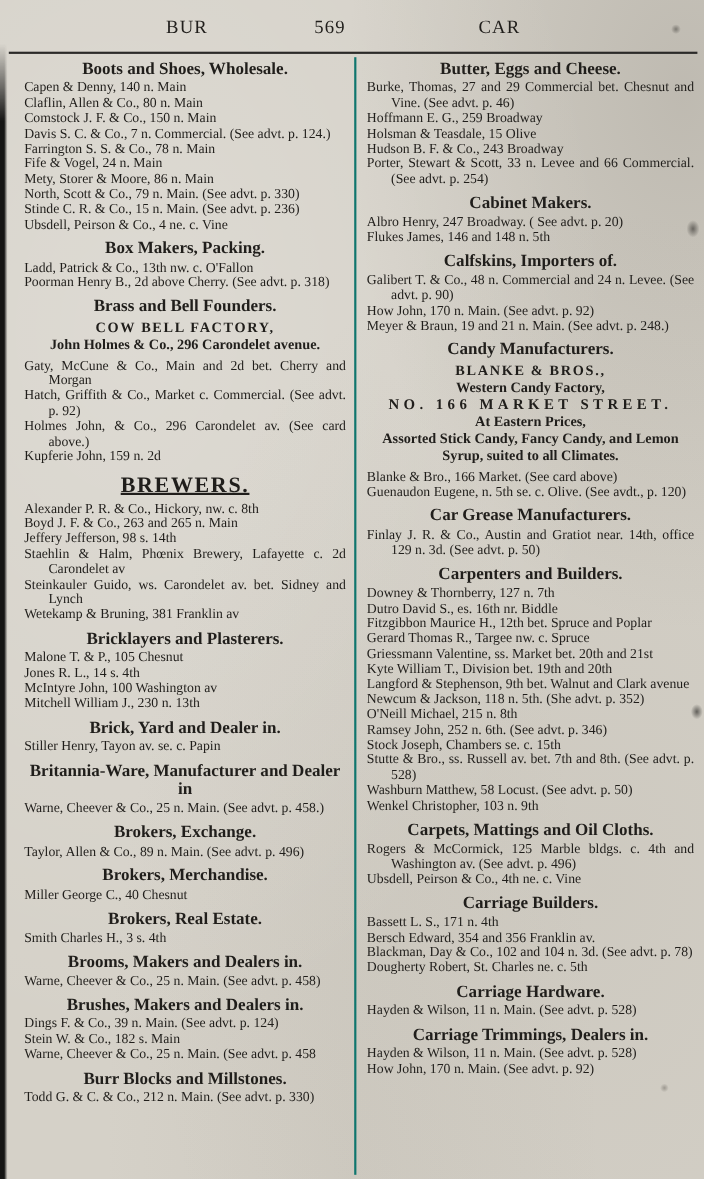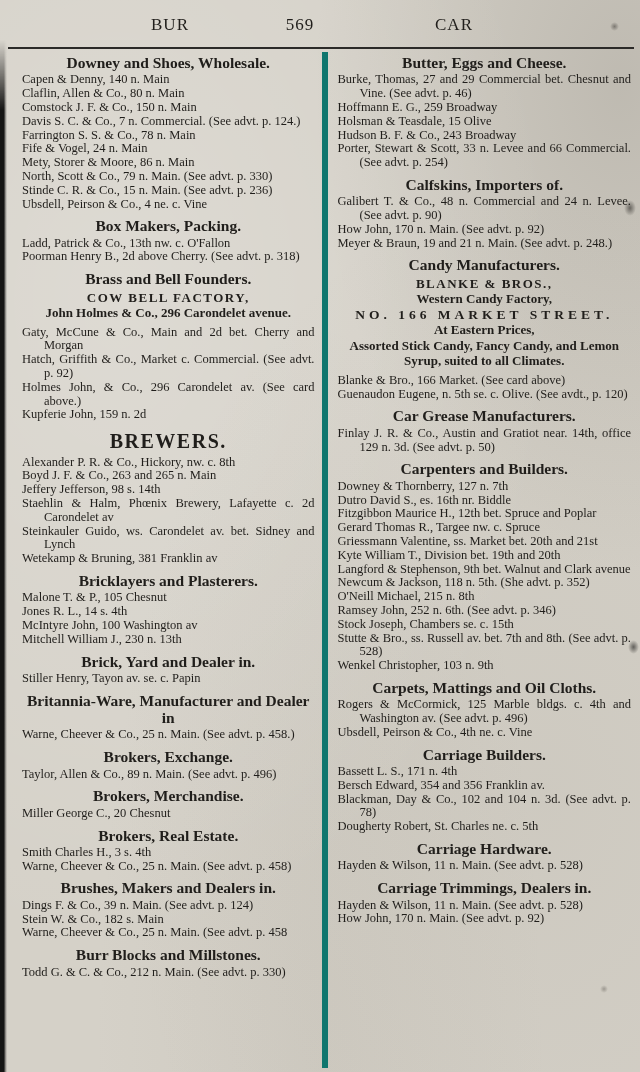--- a/index.html
+++ b/index.html
@@ -30,28 +30,28 @@
   .header{position:absolute;top:15px;left:0;right:0;height:26px;font-size:17px;}
   .hdr{position:absolute;text-align:center;letter-spacing:1px;}
   .hdr-left{left:128px;width:84px;}
   .hdr-center{left:268px;width:64px;}
   .hdr-right{left:412px;width:84px;}
   .header-rule{position:absolute;top:47px;left:8px;right:6px;height:2px;background:#2b2a28;}
 
   .columns{position:absolute;top:52px;left:10px;right:7px;bottom:4px;display:flex;}
   .col{box-sizing:border-box;width:50%;}
   .col-left{padding:0 7px 0 12px;}
-  .col-right{border-left:6px solid #0f766e;padding:0 2px 0 10px;}
+  .col-right{border-left:2px solid #0f766e;padding:0 2px 0 10px;}
 
   .sec-heading{
     text-align:center;font-weight:bold;font-size:15.5px;line-height:1.12;
     margin:6px 0 2px;
   }
   .section:first-child .sec-heading{margin-top:2px;}
-  .sec-heading.large{font-size:20px;letter-spacing:1.5px;margin:8px 0 3px;}
+  .sec-heading.large{font-size:20px;letter-spacing:1.5px;margin:8px 0 3px;text-decoration:underline;}
 
   .card{margin:1px 0 5px;}
   .card-line{font-weight:bold;text-align:center;font-size:13px;line-height:15.5px;}
   .card-line.caps-spaced{letter-spacing:1.5px;}
   .card-line.wide-spaced{letter-spacing:4px;font-size:13.5px;}
 
   .entry{
     margin:0;font-size:12.5px;line-height:13.8px;text-align:justify;
     padding-left:22px;text-indent:-22px;
   }
@@ -65,21 +65,21 @@
   <div class="header">
     <span class="hdr hdr-left">BUR</span>
     <span class="hdr hdr-center">569</span>
     <span class="hdr hdr-right">CAR</span>
   </div>
   <div class="header-rule"></div>
 
   <div class="columns">
     <div class="col col-left" id="col-left">
         <div class="section">
-          <div class="sec-heading">Downey and Shoes, Wholesale.</div>
+          <div class="sec-heading">Boots and Shoes, Wholesale.</div>
           <p class="entry">Capen &amp; Denny, 140 n. Main</p>
           <p class="entry">Claflin, Allen &amp; Co., 80 n. Main</p>
           <p class="entry">Comstock J. F. &amp; Co., 150 n. Main</p>
           <p class="entry">Davis S. C. &amp; Co., 7 n. Commercial. (See advt. p. 124.)</p>
           <p class="entry">Farrington S. S. &amp; Co., 78 n. Main</p>
           <p class="entry">Fife &amp; Vogel, 24 n. Main</p>
           <p class="entry">Mety, Storer &amp; Moore, 86 n. Main</p>
           <p class="entry">North, Scott &amp; Co., 79 n. Main. (See advt. p. 330)</p>
           <p class="entry">Stinde C. R. &amp; Co., 15 n. Main. (See advt. p. 236)</p>
           <p class="entry">Ubsdell, Peirson &amp; Co., 4 ne. c. Vine</p>
@@ -123,27 +123,28 @@
         <div class="section">
           <div class="sec-heading">Britannia-Ware, Manufacturer and Dealer in</div>
           <p class="entry">Warne, Cheever &amp; Co., 25 n. Main. (See advt. p. 458.)</p>
         </div>
         <div class="section">
           <div class="sec-heading">Brokers, Exchange.</div>
           <p class="entry">Taylor, Allen &amp; Co., 89 n. Main. (See advt. p. 496)</p>
         </div>
         <div class="section">
           <div class="sec-heading">Brokers, Merchandise.</div>
-          <p class="entry">Miller George C., 20 Chesnut</p>
+          <p class="entry">Miller George C., 40 Chesnut</p>
         </div>
         <div class="section">
           <div class="sec-heading">Brokers, Real Estate.</div>
           <p class="entry">Smith Charles H., 3 s. 4th</p>
         </div>
         <div class="section">
+          <div class="sec-heading">Brooms, Makers and Dealers in.</div>
           <p class="entry">Warne, Cheever &amp; Co., 25 n. Main. (See advt. p. 458)</p>
         </div>
         <div class="section">
           <div class="sec-heading">Brushes, Makers and Dealers in.</div>
           <p class="entry">Dings F. &amp; Co., 39 n. Main. (See advt. p. 124)</p>
           <p class="entry">Stein W. &amp; Co., 182 s. Main</p>
           <p class="entry">Warne, Cheever &amp; Co., 25 n. Main. (See advt. p. 458</p>
         </div>
         <div class="section">
           <div class="sec-heading">Burr Blocks and Millstones.</div>
@@ -151,20 +152,25 @@
         </div>
       </div>
     <div class="col col-right" id="col-right">
         <div class="section">
           <div class="sec-heading">Butter, Eggs and Cheese.</div>
           <p class="entry">Burke, Thomas, 27 and 29 Commercial bet. Chesnut and Vine. (See advt. p. 46)</p>
           <p class="entry">Hoffmann E. G., 259 Broadway</p>
           <p class="entry">Holsman &amp; Teasdale, 15 Olive</p>
           <p class="entry">Hudson B. F. &amp; Co., 243 Broadway</p>
           <p class="entry">Porter, Stewart &amp; Scott, 33 n. Levee and 66 Commercial. (See advt. p. 254)</p>
+        </div>
+        <div class="section">
+          <div class="sec-heading">Cabinet Makers.</div>
+          <p class="entry">Albro Henry, 247 Broadway. ( See advt. p. 20)</p>
+          <p class="entry">Flukes James, 146 and 148 n. 5th</p>
         </div>
         <div class="section">
           <div class="sec-heading">Calfskins, Importers of.</div>
           <p class="entry">Galibert T. &amp; Co., 48 n. Commercial and 24 n. Levee. (See advt. p. 90)</p>
           <p class="entry">How John, 170 n. Main. (See advt. p. 92)</p>
           <p class="entry">Meyer &amp; Braun, 19 and 21 n. Main. (See advt. p. 248.)</p>
         </div>
         <div class="section">
           <div class="sec-heading">Candy Manufacturers.</div>
           <div class="card">
@@ -188,20 +194,21 @@
           <p class="entry">Fitzgibbon Maurice H., 12th bet. Spruce and Poplar</p>
           <p class="entry">Gerard Thomas R., Targee nw. c. Spruce</p>
           <p class="entry">Griessmann Valentine, ss. Market bet. 20th and 21st</p>
           <p class="entry">Kyte William T., Division bet. 19th and 20th</p>
           <p class="entry">Langford &amp; Stephenson, 9th bet. Walnut and Clark avenue</p>
           <p class="entry">Newcum &amp; Jackson, 118 n. 5th. (She advt. p. 352)</p>
           <p class="entry">O'Neill Michael, 215 n. 8th</p>
           <p class="entry">Ramsey John, 252 n. 6th. (See advt. p. 346)</p>
           <p class="entry">Stock Joseph, Chambers se. c. 15th</p>
           <p class="entry">Stutte &amp; Bro., ss. Russell av. bet. 7th and 8th. (See advt. p. 528)</p>
+          <p class="entry">Washburn Matthew, 58 Locust. (See advt. p. 50)</p>
           <p class="entry">Wenkel Christopher, 103 n. 9th</p>
         </div>
         <div class="section">
           <div class="sec-heading">Carpets, Mattings and Oil Cloths.</div>
           <p class="entry">Rogers &amp; McCormick, 125 Marble bldgs. c. 4th and Washington av. (See advt. p. 496)</p>
           <p class="entry">Ubsdell, Peirson &amp; Co., 4th ne. c. Vine</p>
         </div>
         <div class="section">
           <div class="sec-heading">Carriage Builders.</div>
           <p class="entry">Bassett L. S., 171 n. 4th</p>

